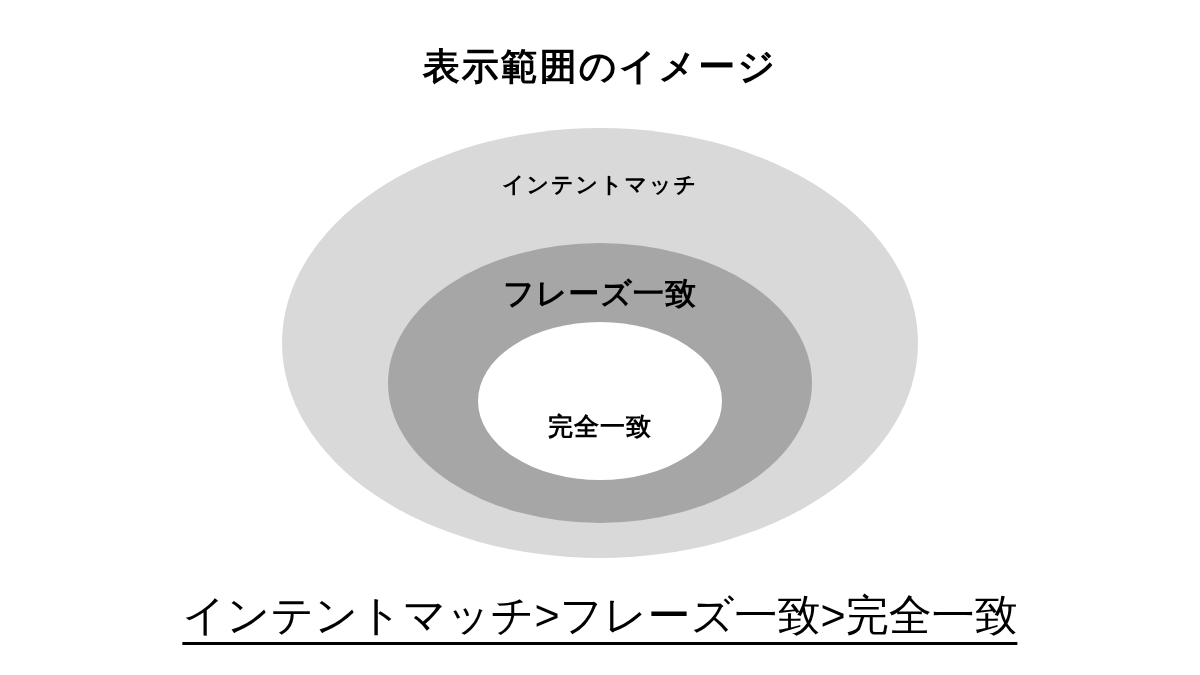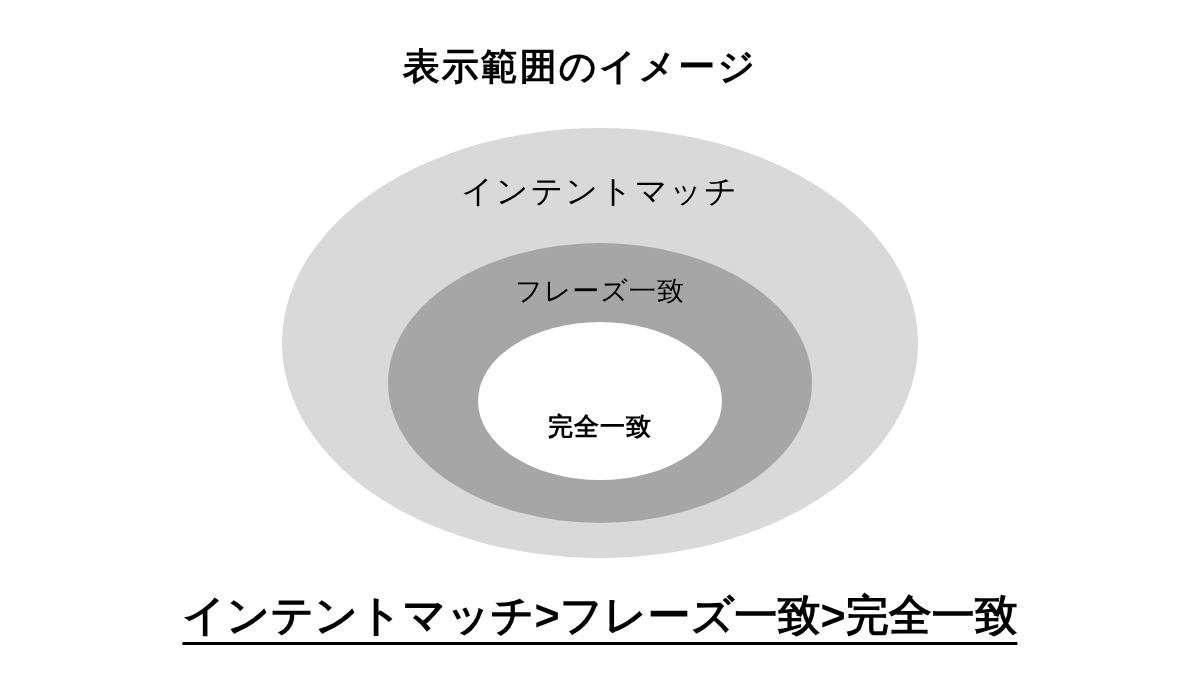--- a/index.html
+++ b/index.html
@@ -14,21 +14,21 @@
     position: relative;
     font-family: "Liberation Sans", sans-serif;
     color: #000000;
   }
   .stage {
     position: absolute;
     inset: 0;
   }
   .page-title {
     position: absolute;
-    left: 580px;
+    left: 600px;
     top: 42px;
     transform: translateX(-50%);
     font-size: 37px;
     font-weight: 700;
     letter-spacing: 2px;
     white-space: nowrap;
   }
   .ellipse {
     position: absolute;
     border-radius: 50%;
@@ -53,44 +53,44 @@
   }
   .ring-label {
     position: absolute;
     left: 600px;
     transform: translateX(-50%);
     white-space: nowrap;
     color: #000000;
   }
   .ring-label-outer {
     top: 170px;
-    font-size: 32px;
-    font-weight: 400;
+    font-size: 22px;
+    font-weight: 700;
     letter-spacing: 2px;
   }
   .ring-label-middle {
     top: 273px;
-    font-size: 27px;
-    font-weight: 400;
+    font-size: 31px;
+    font-weight: 700;
     letter-spacing: 1px;
   }
   .ring-label-inner {
     top: 390px;
     font-size: 25px;
     font-weight: 700;
     letter-spacing: 1px;
     margin-top: 20px;
   }
   .caption {
     position: absolute;
     left: 600px;
     top: 592px;
     transform: translateX(-50%);
     font-size: 43px;
-    font-weight: 700;
+    font-weight: 400;
     white-space: nowrap;
     border-bottom: 3px solid #000000;
     padding-bottom: 3px;
     line-height: 1.1;
   }
 </style>
 </head>
 <body>
 
 <div class="stage">

